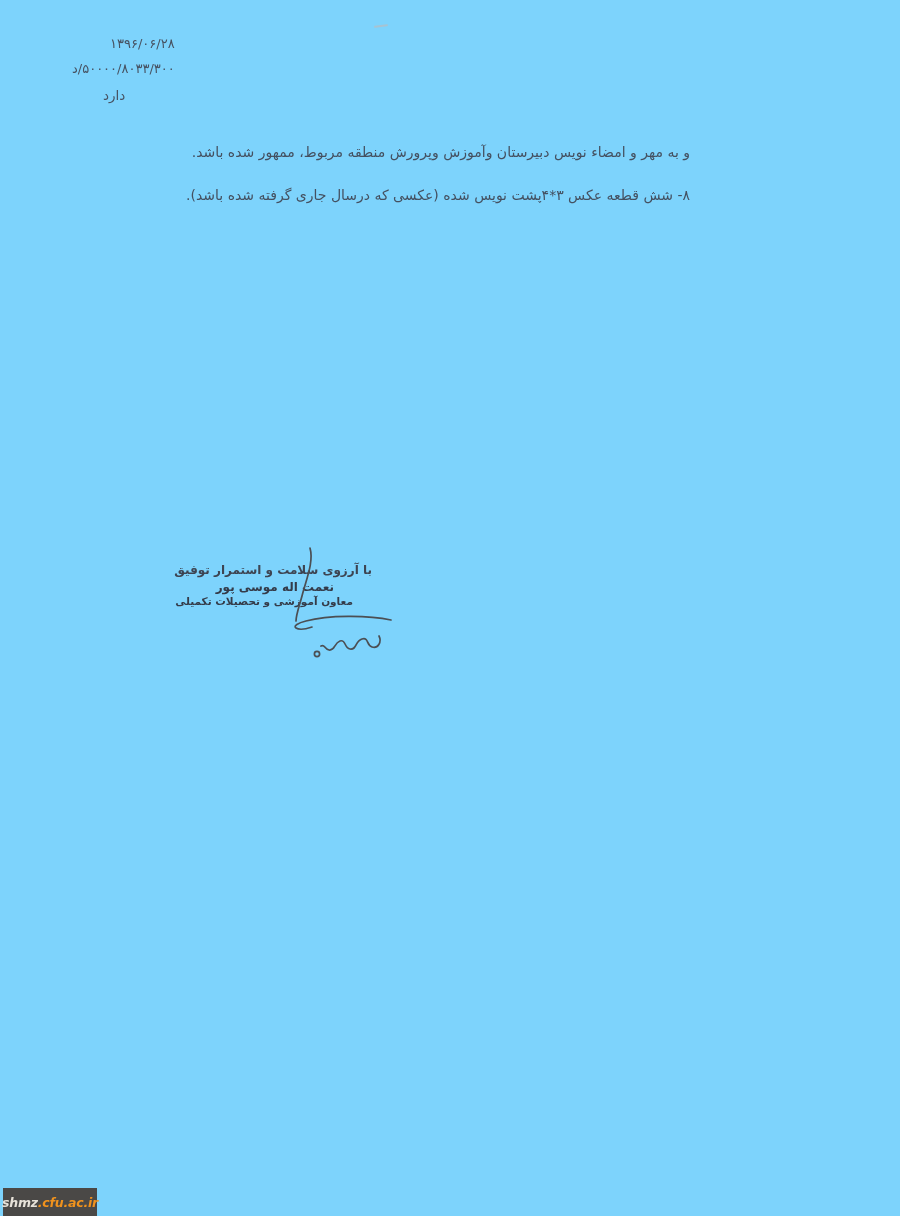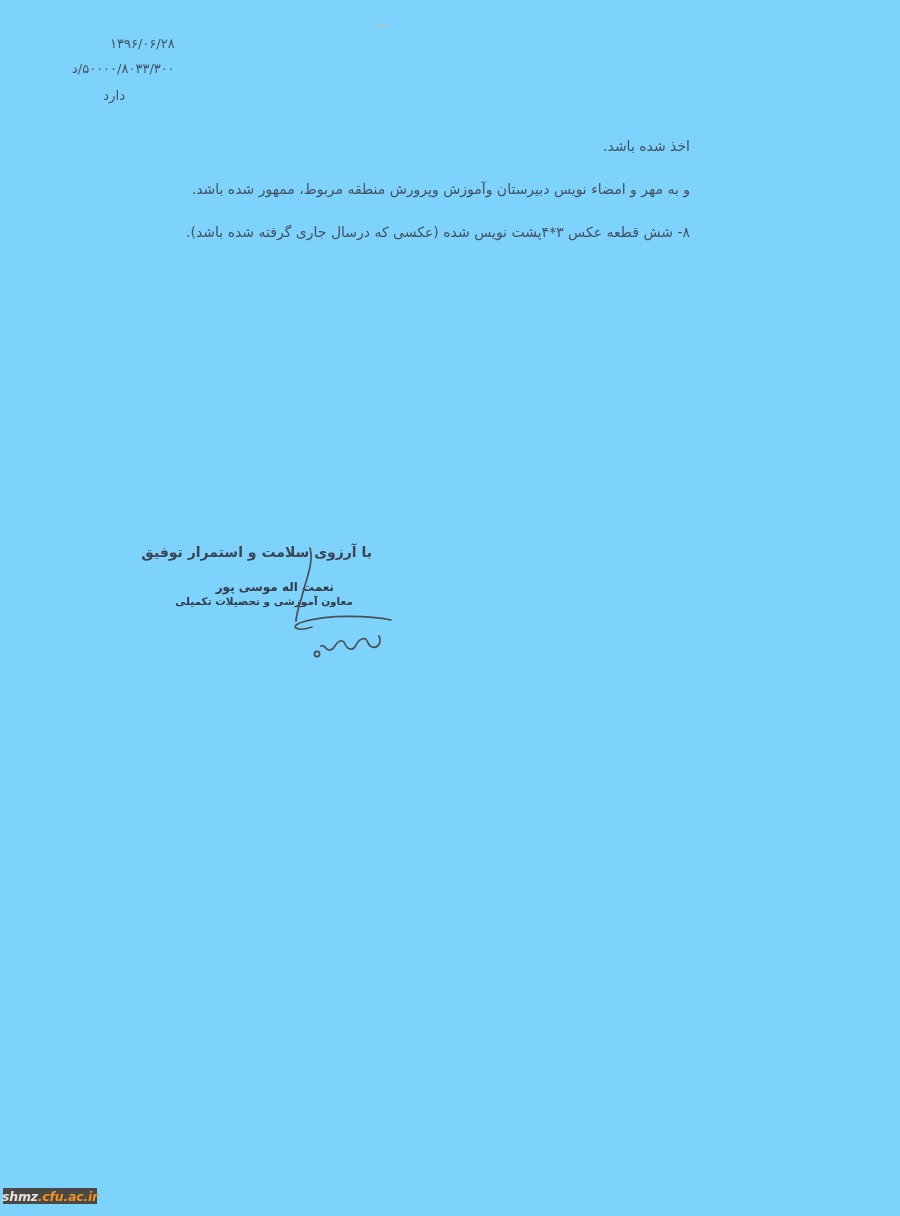--- a/index.html
+++ b/index.html
@@ -26,50 +26,49 @@
     position:absolute;left:112px;top:128px;width:578px;
     direction:rtl;color:#445060;font-size:14px;line-height:37px;
   }
   .para{margin:0 0 6px 0;}
   .line{text-align:justify;text-align-last:justify;}
   .line.last{text-align-last:right;}
   
   .sig-text{
     position:absolute;direction:rtl;white-space:nowrap;font-weight:bold;
   }
-  .sig-salutation{right:528px;top:544px;font-size:14px;color:#3d4452;text-align:center;}
+  .sig-salutation{right:528px;top:563px;font-size:12px;color:#3d4452;text-align:center;}
   .sig-name{right:566px;top:580px;font-size:12px;color:#343b49;}
   .sig-title{right:547px;top:595px;font-size:10.5px;color:#343b49;}
   .sig-svg{position:absolute;left:200px;top:540px;}
   .sig-svg path,.sig-svg circle{
     fill:none;stroke:#4b4f54;stroke-width:1.7;
     stroke-linecap:round;stroke-linejoin:round;
   }
   
   .watermark{
-    position:absolute;left:3px;top:1188px;width:94px;height:16px;
+    position:absolute;left:3px;top:1188px;width:94px;height:28px;
     background:#4a4846;display:flex;align-items:center;justify-content:center;
     font-style:italic;font-weight:bold;font-size:12.5px;letter-spacing:-.2px;
   }
   .wm-prefix{color:#e6e1d8;}
   .wm-suffix{color:#f0921d;}
 </style>
 </head>
 <body>
 
 <div class="page">
 
   <div class="hdr-line hdr-date">۱۳۹۶/۰۶/۲۸</div>
   <div class="hdr-line hdr-num">۵۰۰۰۰/۸۰۳۳/۳۰۰/د</div>
   <div class="hdr-line hdr-att">دارد</div>
   <div class="artifact"></div>
 
   <div class="doc-body">
     <div class="para">
-      <div class="line last">اخذ شده باشد.</div>
     </div>
     <div class="para">
       <div class="line last">و به مهر و امضاء نویس دبیرستان وآموزش وپرورش منطقه مربوط، ممهور شده باشد.</div>
     </div>
     <div class="para">
       <div class="line last">۸- شش قطعه عکس ۳*۴پشت نویس شده (عکسی که درسال جاری گرفته شده باشد).</div>
     </div>
   </div>
 
   <div class="sig-text sig-salutation">با آرزوی سلامت و استمرار توفیق</div>

